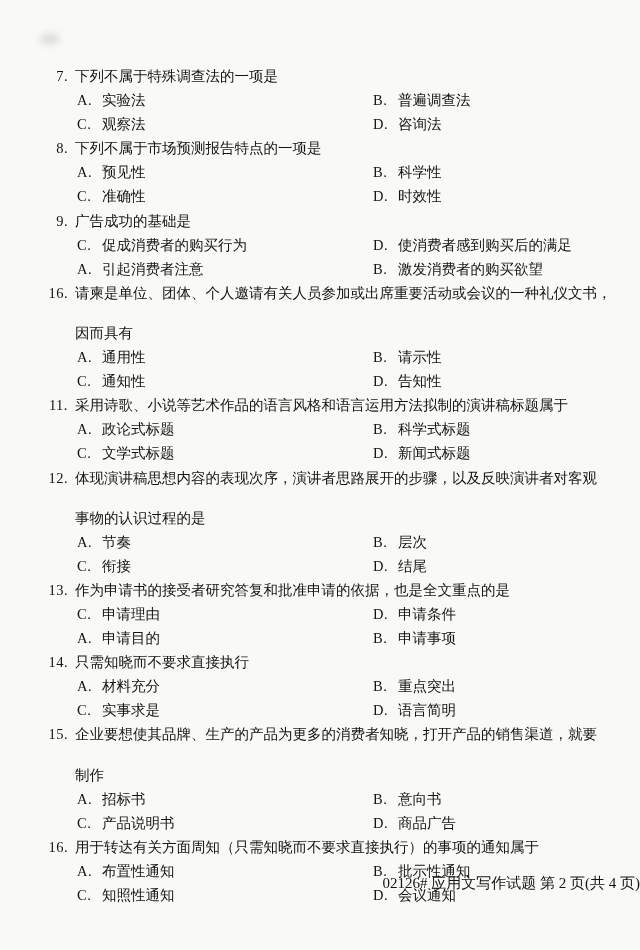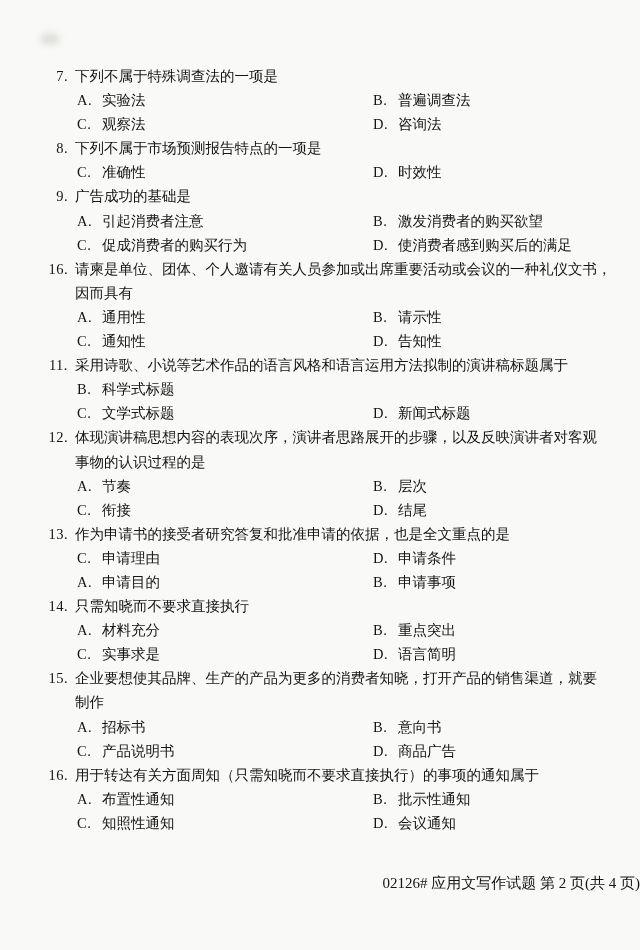--- a/index.html
+++ b/index.html
@@ -39,21 +39,21 @@
     font-size: 14.5px;
     white-space: nowrap;
   }
   .q-num {
     display: inline-block;
     width: 26px;
     text-align: right;
     margin-right: 7px;
     letter-spacing: 0.5px;
   }
-  .q-cont { padding-left: 33px; }
+  .q-cont { padding-left: 33px; margin-top: 16px; }
   .opt-row { padding-left: 35px; display: flex; gap: 28px; }
   .opt-first { width: 268px; flex: 0 0 268px; }
   .opt-label {
     display: inline-block;
     width: 25px;
     letter-spacing: 0.5px;
   }
   .footer {
     position: absolute;
     top: 873px;
@@ -85,37 +85,41 @@
         <span class="opt opt-first"><span class="opt-label">C.</span><span>观察法</span></span>
         <span class="opt"><span class="opt-label">D.</span><span>咨询法</span></span>
       </div>
     </div>
 
     <div>
       <div class="line">
         <span class="q-num">8.</span><span class="q-text">下列不属于市场预测报告特点的一项是</span>
       </div>
       <div class="line opt-row">
+        <span class="opt opt-first"><span class="opt-label">A.</span><span>预见性</span></span>
+        <span class="opt"><span class="opt-label">B.</span><span>科学性</span></span>
+      </div>
+      <div class="line opt-row">
         <span class="opt opt-first"><span class="opt-label">C.</span><span>准确性</span></span>
         <span class="opt"><span class="opt-label">D.</span><span>时效性</span></span>
       </div>
     </div>
 
     <div>
       <div class="line">
         <span class="q-num">9.</span><span class="q-text">广告成功的基础是</span>
       </div>
       <div class="line opt-row">
+        <span class="opt opt-first"><span class="opt-label">C.</span><span>促成消费者的购买行为</span></span>
+        <span class="opt"><span class="opt-label">D.</span><span>使消费者感到购买后的满足</span></span>
+      </div>
+      <div class="line opt-row">
         <span class="opt opt-first"><span class="opt-label">A.</span><span>引起消费者注意</span></span>
         <span class="opt"><span class="opt-label">B.</span><span>激发消费者的购买欲望</span></span>
       </div>
-      <div class="line opt-row">
-        <span class="opt opt-first"><span class="opt-label">C.</span><span>促成消费者的购买行为</span></span>
-        <span class="opt"><span class="opt-label">D.</span><span>使消费者感到购买后的满足</span></span>
-      </div>
     </div>
 
     <div>
       <div class="line">
         <span class="q-num">16.</span><span class="q-text">请柬是单位、团体、个人邀请有关人员参加或出席重要活动或会议的一种礼仪文书，</span>
       </div>
       <div class="line q-cont">因而具有</div>
       <div class="line opt-row">
         <span class="opt opt-first"><span class="opt-label">A.</span><span>通用性</span></span>
         <span class="opt"><span class="opt-label">B.</span><span>请示性</span></span>
@@ -124,20 +128,21 @@
         <span class="opt opt-first"><span class="opt-label">C.</span><span>通知性</span></span>
         <span class="opt"><span class="opt-label">D.</span><span>告知性</span></span>
       </div>
     </div>
 
     <div>
       <div class="line">
         <span class="q-num">11.</span><span class="q-text">采用诗歌、小说等艺术作品的语言风格和语言运用方法拟制的演讲稿标题属于</span>
       </div>
       <div class="line opt-row">
+        <span class="opt opt-first"><span class="opt-label">A.</span><span>政论式标题</span></span>
         <span class="opt"><span class="opt-label">B.</span><span>科学式标题</span></span>
       </div>
       <div class="line opt-row">
         <span class="opt opt-first"><span class="opt-label">C.</span><span>文学式标题</span></span>
         <span class="opt"><span class="opt-label">D.</span><span>新闻式标题</span></span>
       </div>
     </div>
 
     <div>
       <div class="line">

